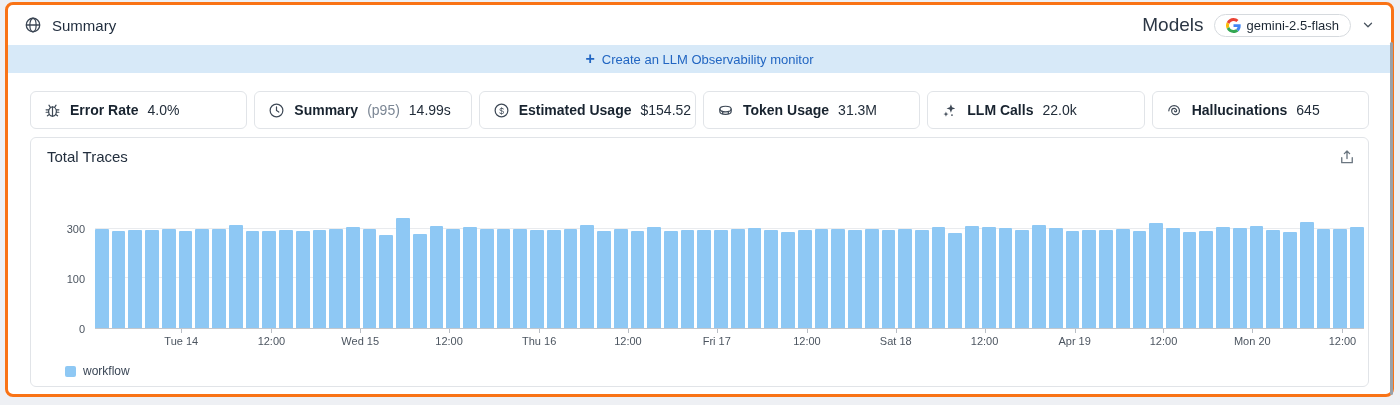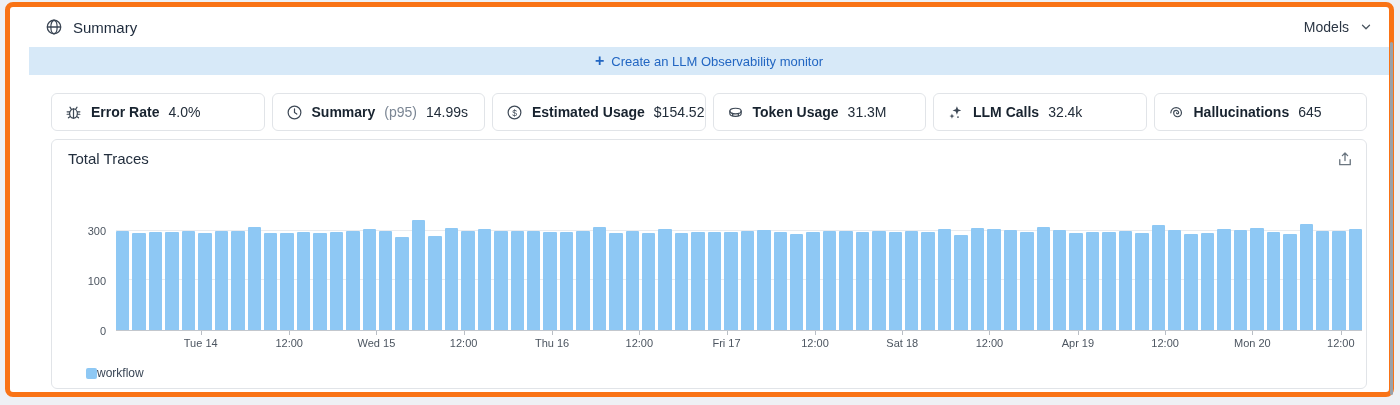--- a/index.html
+++ b/index.html
@@ -8,36 +8,35 @@
     font-family: "Liberation Sans", "DejaVu Sans", sans-serif;
     background: #eef0f4;
     position: relative;
     overflow: hidden;
     color: #1c2733;
   }
   .panel {
     position: absolute;
     left: 5px; top: 2px; right: 6px; bottom: 8px;
     background: #ffffff;
-    border: 5px solid #f97316;
+    border: 3px solid #f97316;
     border-radius: 8px;
     overflow: hidden;
-    padding-left: 19px;
   }
   
   .header {
     height: 40px;
     display: flex; align-items: center; justify-content: space-between;
     padding: 0 16px;
   }
   .header-left { display: flex; align-items: center; gap: 10px; }
   .globe { width: 18px; height: 18px; color: #3b4654; display: block; }
   .title { font-size: 15px; font-weight: 500; color: #1e2b3c; }
   .header-right { display: flex; align-items: center; gap: 10px; }
-  .models-label { font-size: 14px; color: #2b3644; }
+  .models-label { font-size: 19px; color: #2b3644; }
   .model-pill {
     display: flex; align-items: center; gap: 6px;
     border: 1px solid #d6dade; border-radius: 14px;
     padding: 3px 11px; background: #fff; cursor: pointer;
   }
   .model-pill span { font-size: 13px; color: #1c2733; }
   .chev { width: 14px; height: 14px; color: #4a5560; cursor: pointer; }
   
   .banner {
     height: 28px; background: #d7e9f8;
@@ -73,21 +72,21 @@
   .plot-row { display: flex; margin-top: 44px; height: 116px; }
   .y-axis { width: 64px; position: relative; flex: 0 0 auto; }
   .y-label { position: absolute; right: 10px; transform: translateY(50%); font-size: 11px; color: #4c5560; }
   .plot { flex: 1; position: relative; margin-right: 4px; border-bottom: 1px solid #c3c7cd; }
   .gridline { position: absolute; left: 0; right: 0; height: 1px; background: #e9ebee; }
   .bars { position: relative; display: flex; align-items: flex-end; gap: 3px; height: 100%; }
   .bar { flex: 1; border-radius: 1px 1px 0 0; min-width: 2px; }
   .tickmark { position: absolute; bottom: -5px; width: 1px; height: 4px; background: #b9bec5; }
   .x-axis { position: relative; height: 18px; margin: 4px 4px 0 64px; }
   .x-label { position: absolute; top: 2px; transform: translateX(-50%); font-size: 11px; color: #4c5560; white-space: nowrap; }
-  .legend { display: flex; align-items: center; margin: 13px 0 0 34px; }
+  .legend { display: flex; align-items: center; gap: 7px; margin: 13px 0 0 34px; }
   .swatch { width: 11px; height: 11px; border-radius: 2px; display: inline-block; }
   .legend-label { font-size: 12px; color: #3a4656; cursor: pointer; }
   
   .scrollbar {
     position: absolute; right: 7px; top: 42px; bottom: 10px;
     width: 3px; background: #9aa1a9; border-radius: 2px;
   }
 </style>
 </head>
 <body>
@@ -98,20 +97,29 @@
     <div class="header-left">
       <svg class="globe" viewBox="0 0 24 24" fill="none" stroke="currentColor" stroke-width="1.7">
         <circle cx="12" cy="12" r="9"></circle>
           <ellipse cx="12" cy="12" rx="4.2" ry="9"></ellipse>
           <line x1="3" y1="12" x2="21" y2="12"></line>
       </svg>
       <span class="title">Summary</span>
     </div>
     <div class="header-right">
       <span class="models-label">Models</span>
+      <div class="model-pill">
+        <svg viewBox="0 0 48 48" width="15" height="15">
+          <path fill="#EA4335" d="M24 9.5c3.54 0 6.71 1.22 9.21 3.6l6.85-6.85C35.9 2.38 30.47 0 24 0 14.62 0 6.51 5.38 2.56 13.22l7.98 6.19C12.43 13.72 17.74 9.5 24 9.5z"></path>
+          <path fill="#4285F4" d="M46.98 24.55c0-1.57-.15-3.09-.38-4.55H24v9.02h12.94c-.58 2.96-2.26 5.48-4.78 7.18l7.73 6c4.51-4.18 7.09-10.36 7.09-17.65z"></path>
+          <path fill="#FBBC05" d="M10.53 28.59c-.48-1.45-.76-2.99-.76-4.59s.27-3.14.76-4.59l-7.98-6.19C.92 16.46 0 20.12 0 24c0 3.88.92 7.54 2.56 10.78l7.97-6.19z"></path>
+          <path fill="#34A853" d="M24 48c6.48 0 11.93-2.13 15.89-5.81l-7.73-6c-2.15 1.45-4.92 2.3-8.16 2.3-6.26 0-11.57-4.22-13.47-9.91l-7.98 6.19C6.51 42.62 14.62 48 24 48z"></path>
+        </svg>
+        <span>gemini-2.5-flash</span>
+      </div>
       <svg class="chev" viewBox="0 0 24 24" fill="none" stroke="currentColor" stroke-width="2.2" stroke-linecap="round" stroke-linejoin="round">
         <path d="M6 9l6 6 6-6"></path>
       </svg>
     </div>
   </div>
 
   <div class="banner">
     <span class="plus">+</span>
     <span class="banner-text">Create an LLM Observability monitor</span>
   </div>
@@ -156,21 +164,21 @@
       <span class="stat-value">31.3M</span>
     </div>
 
     <div class="stat-card">
       <svg class="stat-icon" viewBox="0 0 24 24" fill="currentColor" stroke="none">
         <path d="M14 3l1.7 4.5L20.2 9l-4.5 1.7L14 15l-1.7-4.3L7.8 9l4.5-1.5z"></path>
         <path d="M7 13.5l1 2.6 2.6 1-2.6 1-1 2.6-1-2.6-2.6-1 2.6-1z"></path>
         <circle cx="15.5" cy="18.5" r="1.2"></circle>
       </svg>
       <span class="stat-label">LLM Calls</span>
-      <span class="stat-value">32.4k</span>
+      <span class="stat-value">22.0k</span>
     </div>
 
     <div class="stat-card">
       <svg class="stat-icon" viewBox="0 0 24 24" fill="none" stroke="currentColor" stroke-width="1.7" stroke-linecap="round">
         <path d="M12 12.5a1.5 1.5 0 0 0 3 0 3.5 3.5 0 0 0-7 0 5.5 5.5 0 0 0 11 0 7.5 7.5 0 0 0-15 0"></path>
       </svg>
       <span class="stat-label">Hallucinations</span>
       <span class="stat-value">645</span>
     </div>
 

